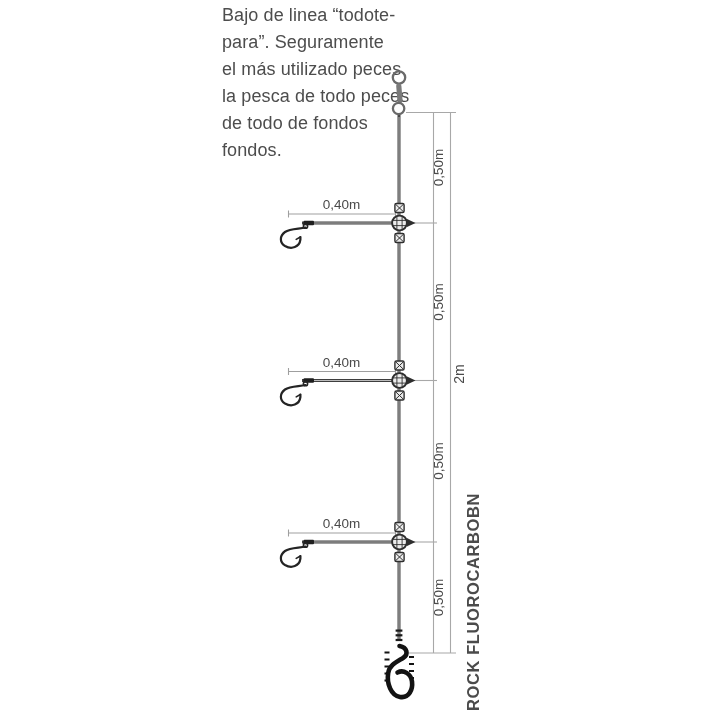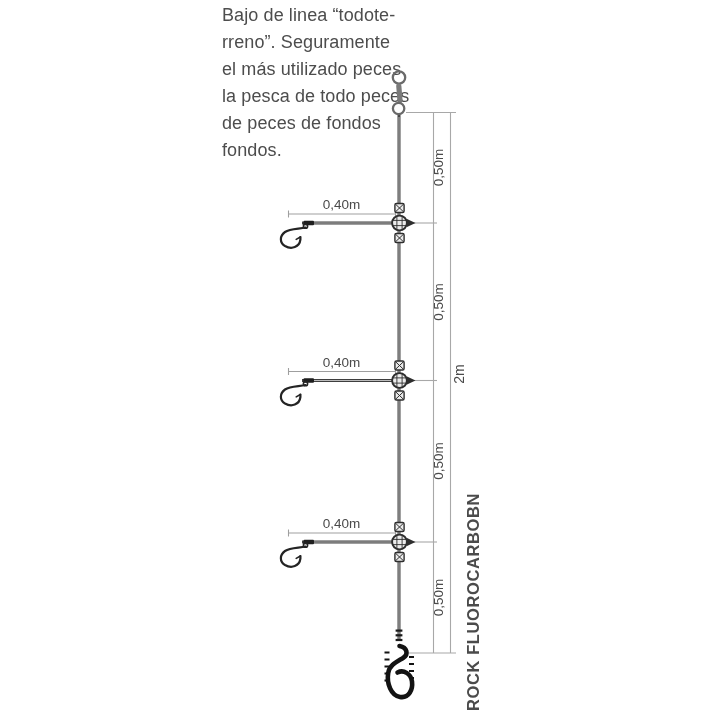--- a/index.html
+++ b/index.html
@@ -18,24 +18,24 @@
   .measure-label{font-size:13.5px;fill:#4a4a4a;}
   .brand-label{font-size:16.5px;font-weight:bold;fill:#4b4b4b;letter-spacing:0.6px;}
 </style>
 </head>
 <body>
 
 <div class="canvas">
 
   <div class="desc">
     <div>Bajo de linea “todote-</div>
-    <div>rreno”. Seguramente</div>
+    <div>para”. Seguramente</div>
     <div>el más utilizado peces</div>
     <div>la pesca de todo peces</div>
-    <div>de peces de fondos</div>
+    <div>de todo de fondos</div>
     <div>fondos.</div>
   </div>
 
   <svg class="rig" width="720" height="720" viewBox="0 0 720 720">
 
     <defs>
       <g id="hook">
         <circle cx="0.5" cy="2.2" r="2.1" fill="none" stroke="#242424" stroke-width="1.6"></circle>
         <path d="M 0.5,3.5 C -6,5 -15,4.5 -20,8 C -25.5,12 -25.5,18.5 -20,22 C -13.5,25.8 -5.5,23.2 -4.6,15.5 L -4.6,13" fill="none" stroke="#242424" stroke-width="2.2" stroke-linecap="round"></path>
         <path d="M -4.6,13 l -4.2,2.4" fill="none" stroke="#242424" stroke-width="1.6" stroke-linecap="round"></path>

